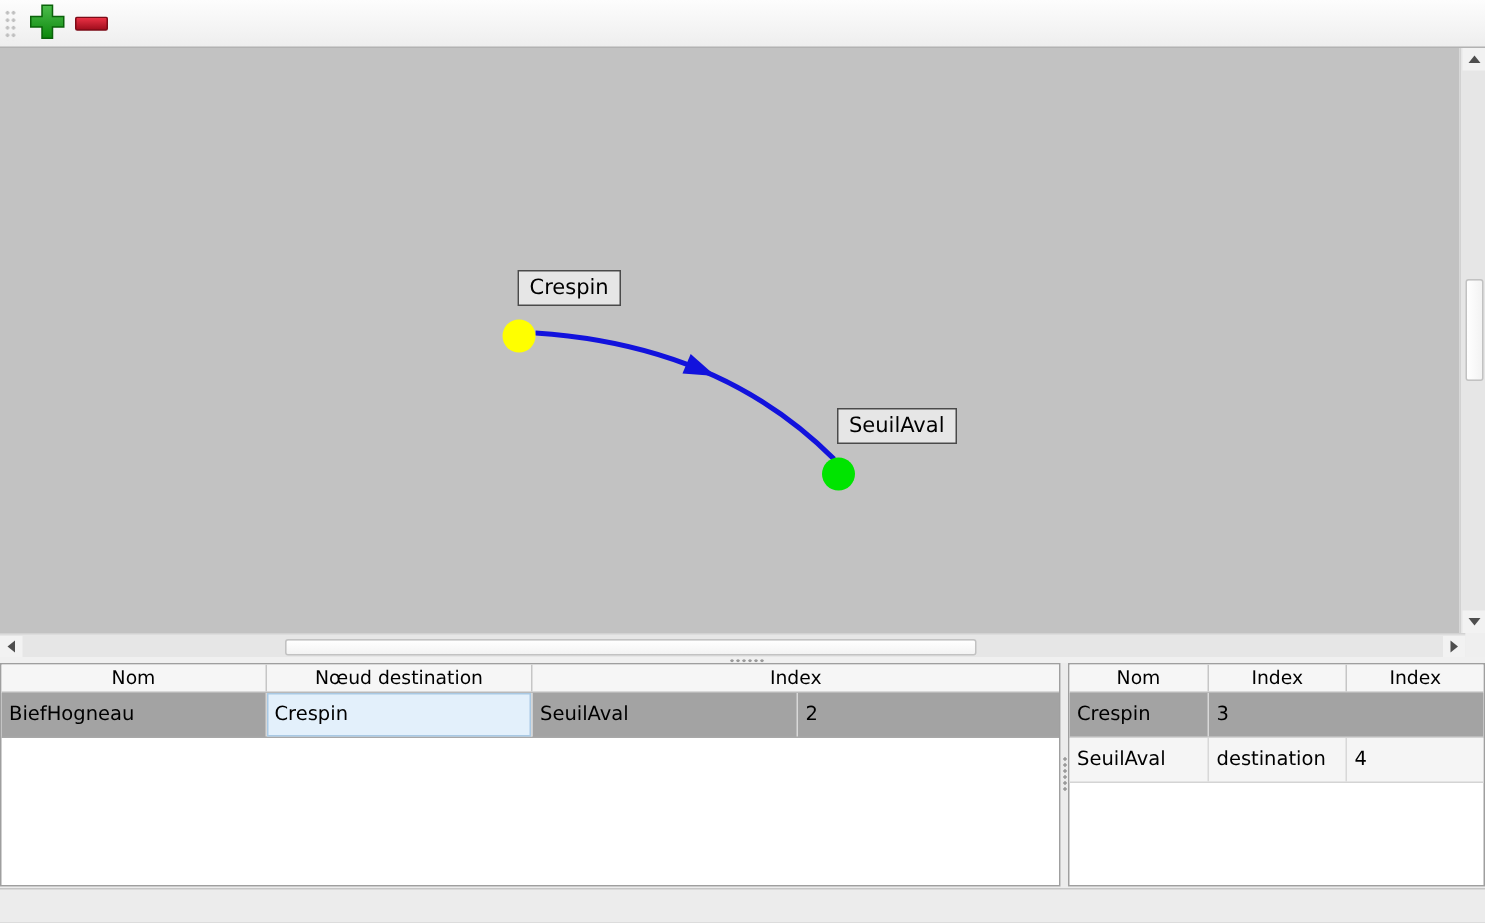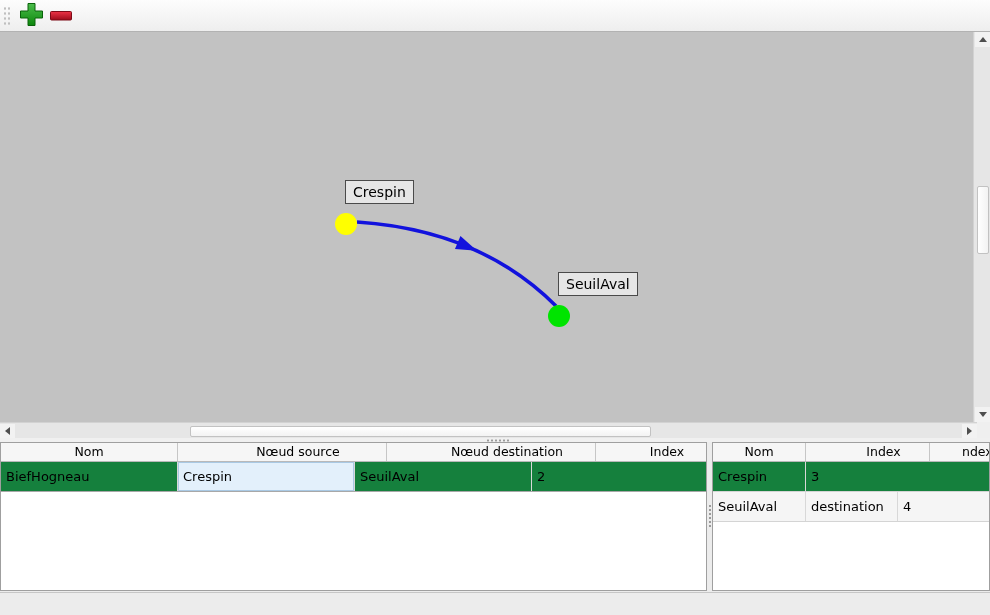--- a/index.html
+++ b/index.html
@@ -95,30 +95,30 @@
 
   
   .table {
     position:absolute; top:442px; height:149px;
     background:#ffffff; border:1px solid #9f9f9f;
     overflow:hidden;
   }
   .table.reach { left:0; width:707px; }
   .table.nodes { left:712px; width:278px; }
 
-  .thead { display:flex; height:19px; background:#f6f6f6; border-bottom:1px solid #b9b9b9;gap:32px; }
+  .thead { display:flex; height:19px; background:#f6f6f6; border-bottom:1px solid #b9b9b9; }
   .th {
     border-right:1px solid #c6c6c6;
     font-size:12.5px; line-height:18px;
     display:flex; align-items:center; justify-content:center;
     overflow:hidden; white-space:nowrap;
   }
   .th:last-child { border-right:none; flex:1; }
 
-  .trow { display:flex; height:30px; background:#15803d; }
+  .trow { display:flex; height:30px; background:#a3a3a3; }
   .reach .trow { border-bottom:1px solid #a8a8a8; }
   .nodes .trow { border-bottom:1px solid #d4d4d4; }
   .nodes .trow.alt { background:#f5f5f5; }
   .td {
     border-right:1px solid #d8d8d8;
     font-size:13px;
     display:flex; align-items:center;
     padding-left:5px;
     overflow:hidden; white-space:nowrap;
   }
@@ -204,21 +204,20 @@
 </div>
 <div class="corner"></div>
 
 <div class="hsplit"></div>
 <div class="hsplit-dots"></div>
 <div class="vsplit-dots"></div>
 
 <div class="table reach">
   <div class="thead">
     <div class="th w177">Nom</div>
-    <div class="th w177">Nœud source</div>
     <div class="th w177">Nœud destination</div>
     <div class="th">Index</div>
   </div>
   <div class="trow">
     <div class="td w177">BiefHogneau</div>
     <div class="td w177 sel">Crespin</div>
     <div class="td w177">SeuilAval</div>
     <div class="td">2</div>
   </div>
 </div>

